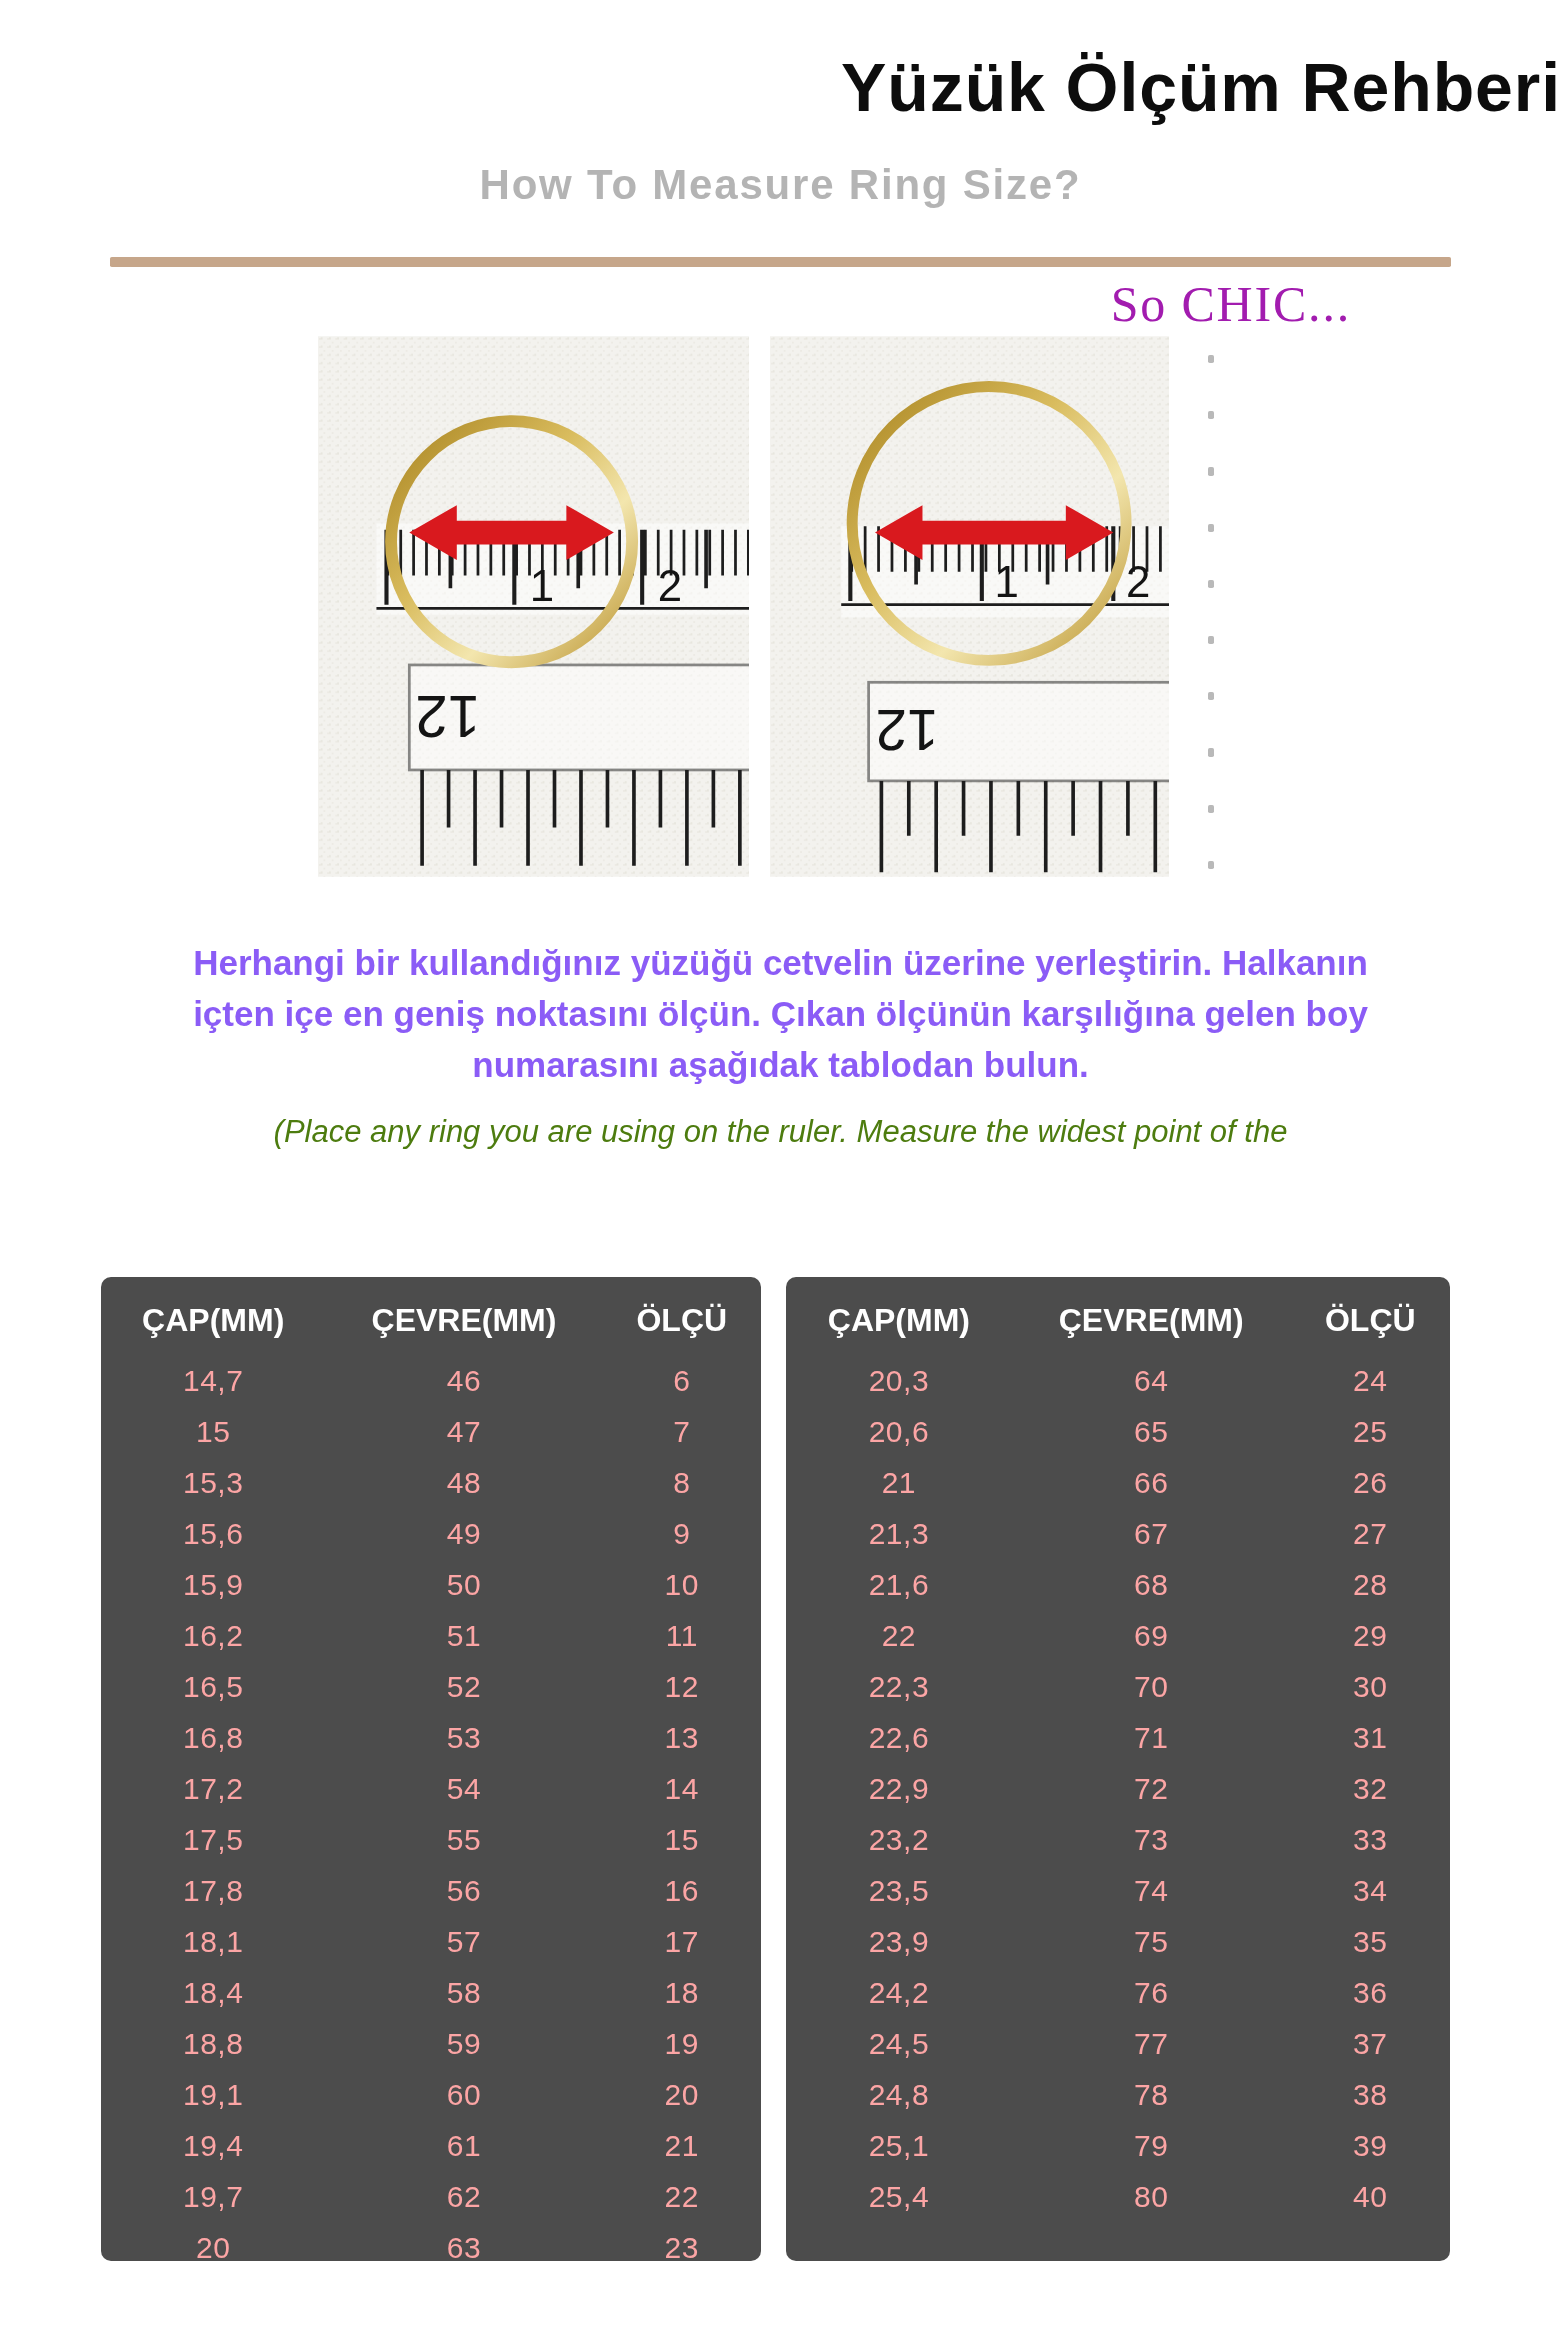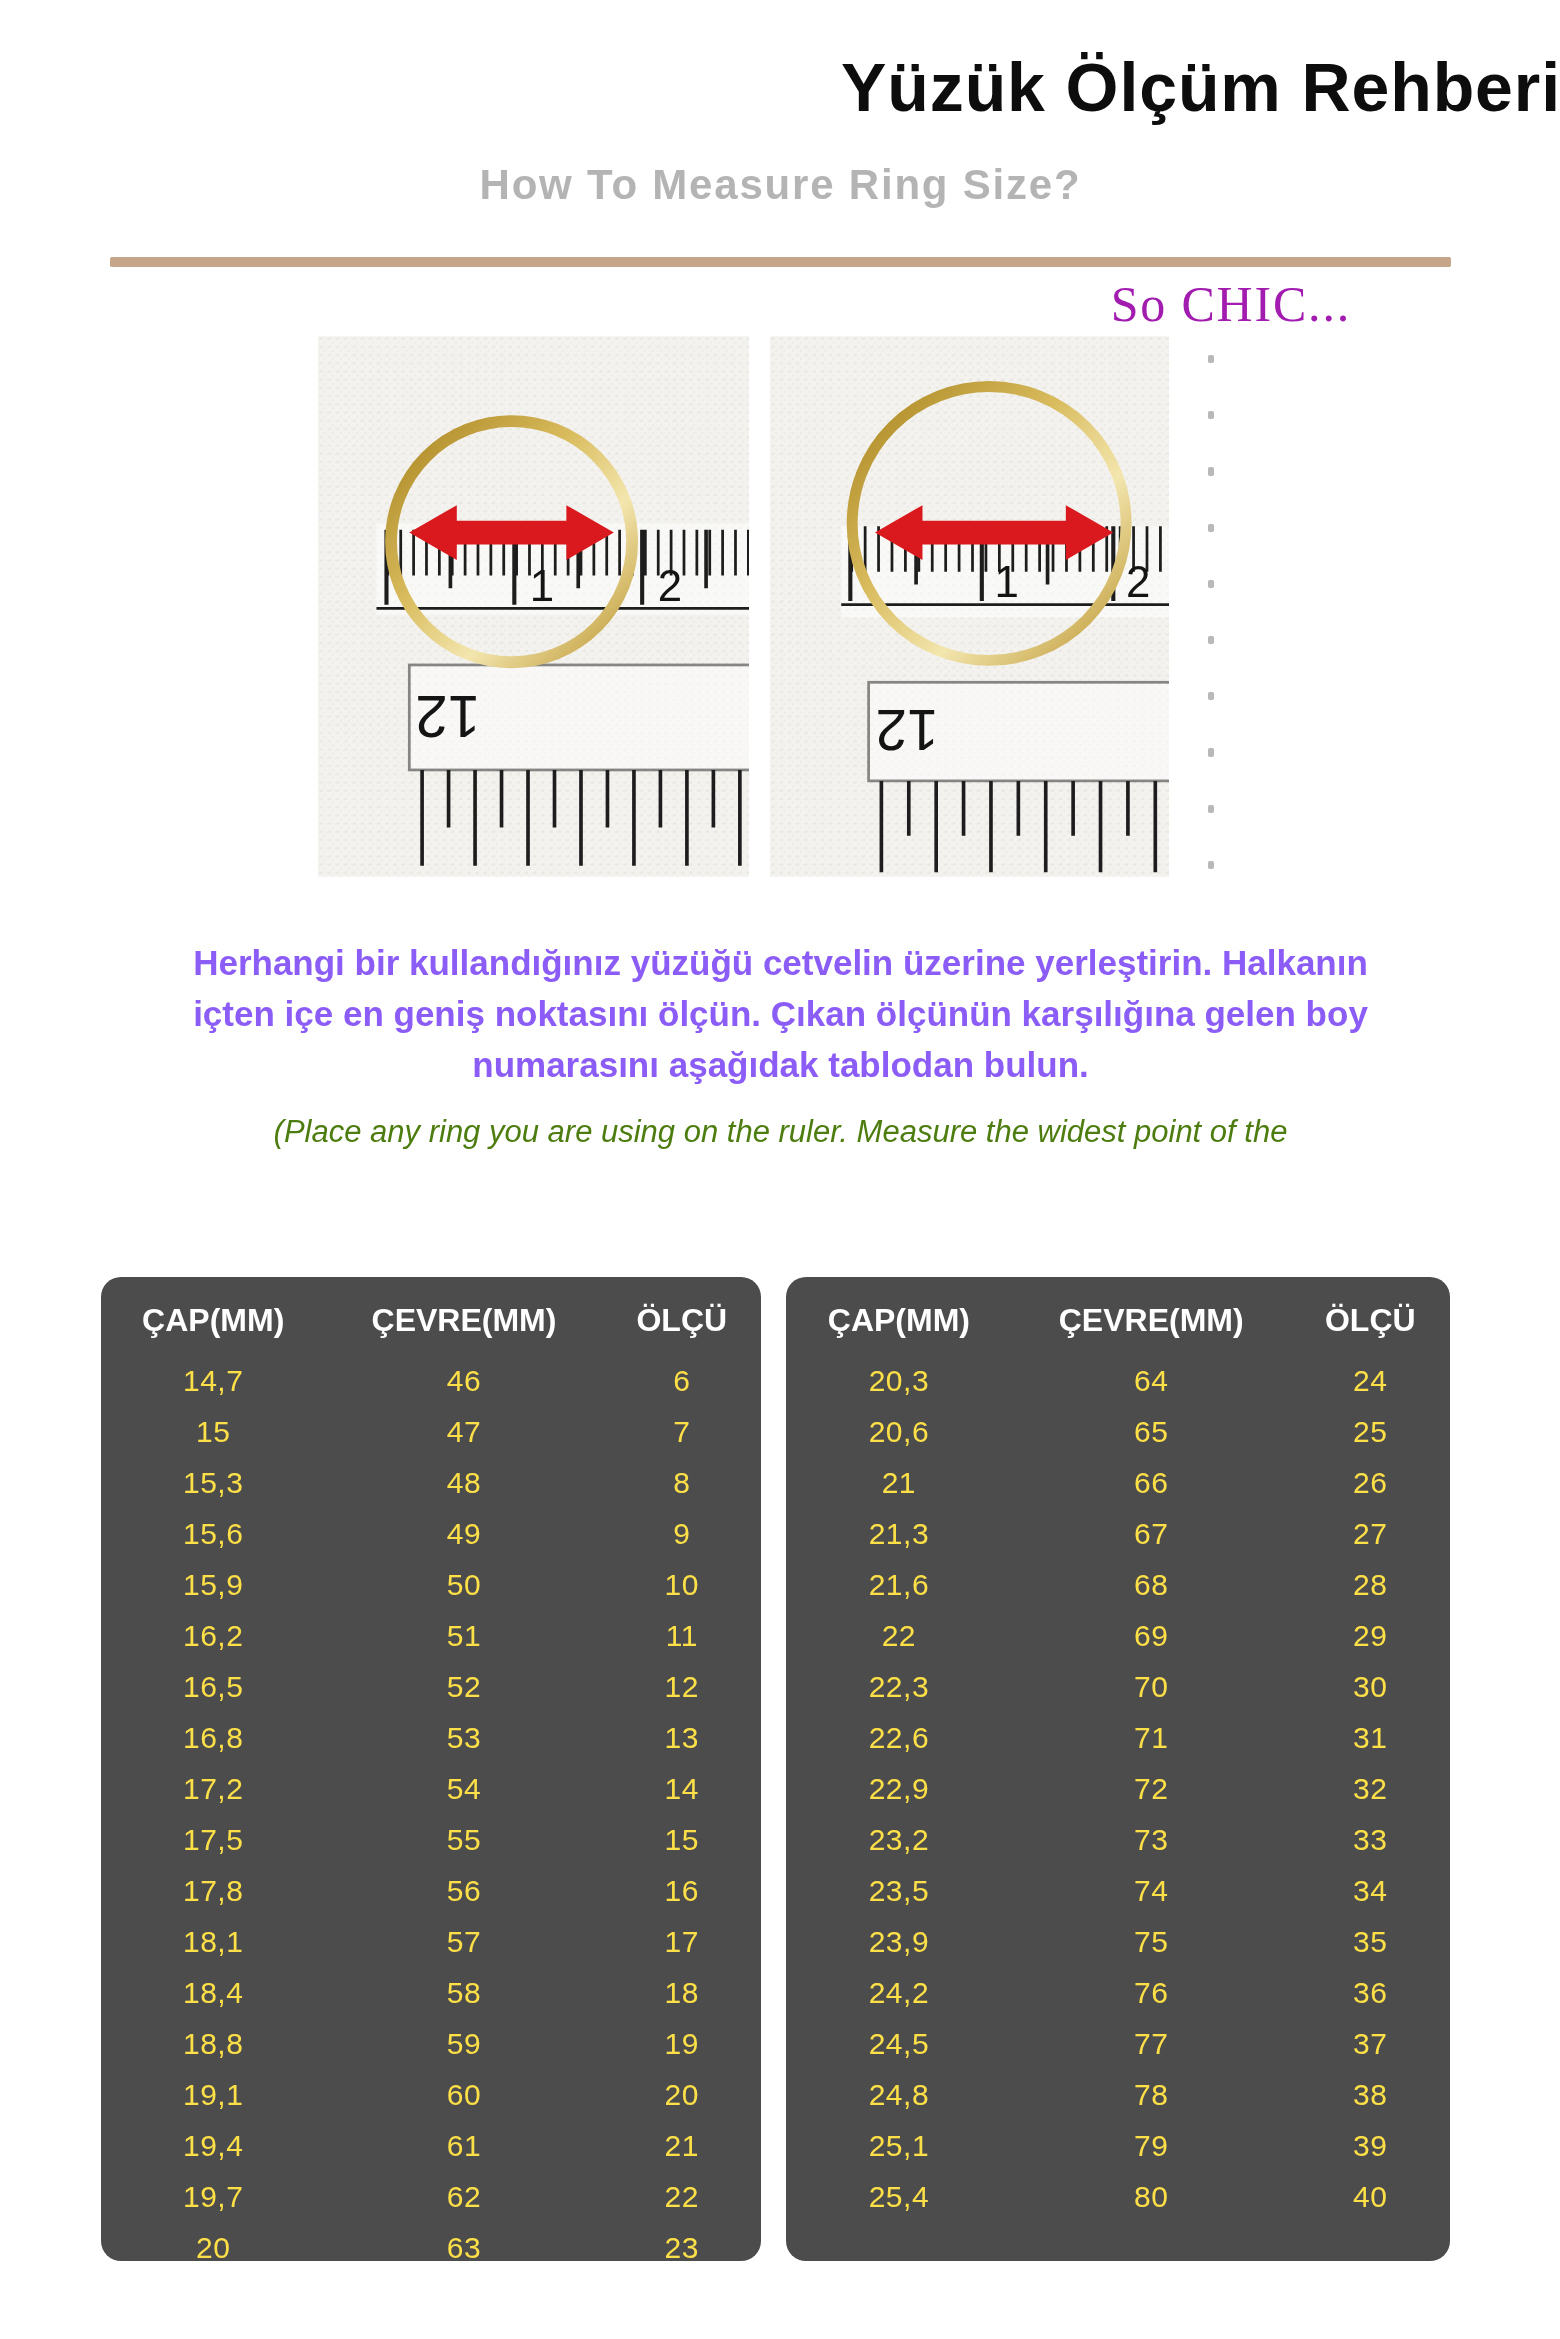--- a/index.html
+++ b/index.html
@@ -17,26 +17,26 @@
   .photo-right{left:770px;width:399px;height:541px;}
 
   .dots{top:355px;left:1208px;display:flex;flex-direction:column;gap:48px;}
   .dot{width:6.4px;height:8.2px;border-radius:1.8px;background:var(--c-dot,#b9b9b9);}
 
   .para{left:0;width:100%;text-align:center;color:#8b5cf6;}
   .para div{line-height:51px;}
   .para-tr{top:937px;font-size:35px;font-weight:bold;}
   .para-en{top:1106px;font-size:31px;font-style:italic;font-weight:normal;color:#4d7c0f;}
 
-  .sizetable{top:1277px;height:984px;background:var(--c-table-bg,#4c4c4c);border-radius:20px;color:#f0f0f0;}
+  .sizetable{top:1277px;height:984px;background:var(--c-table-bg,#4c4c4c);border-radius:10px;color:#f0f0f0;}
   .table-left{left:101px;width:660px;}
   .table-right{left:786px;width:664px;}
   .thead,.trow{display:grid;grid-template-columns:34% 42% 24%;align-items:center;text-align:center;}
   .thead{height:69px;padding-top:9.1px;font-size:32px;font-weight:bold;color:#ffffff;}
-  .trow{height:51px;font-size:30px;font-weight:normal;color:#fde047;letter-spacing:0.5px;}
+  .trow{height:51px;font-size:30px;font-weight:normal;color:#fca5a5;letter-spacing:0.5px;}
 </style>
 </head>
 <body>
 
 <div class="abs title">Yüzük Ölçüm Rehberi</div>
 <div class="abs subtitle">How To Measure Ring Size?</div>
 <div class="abs divider"></div>
 <div class="abs brand">So CHIC...</div>
 
 <div class="abs photo photo-left">

